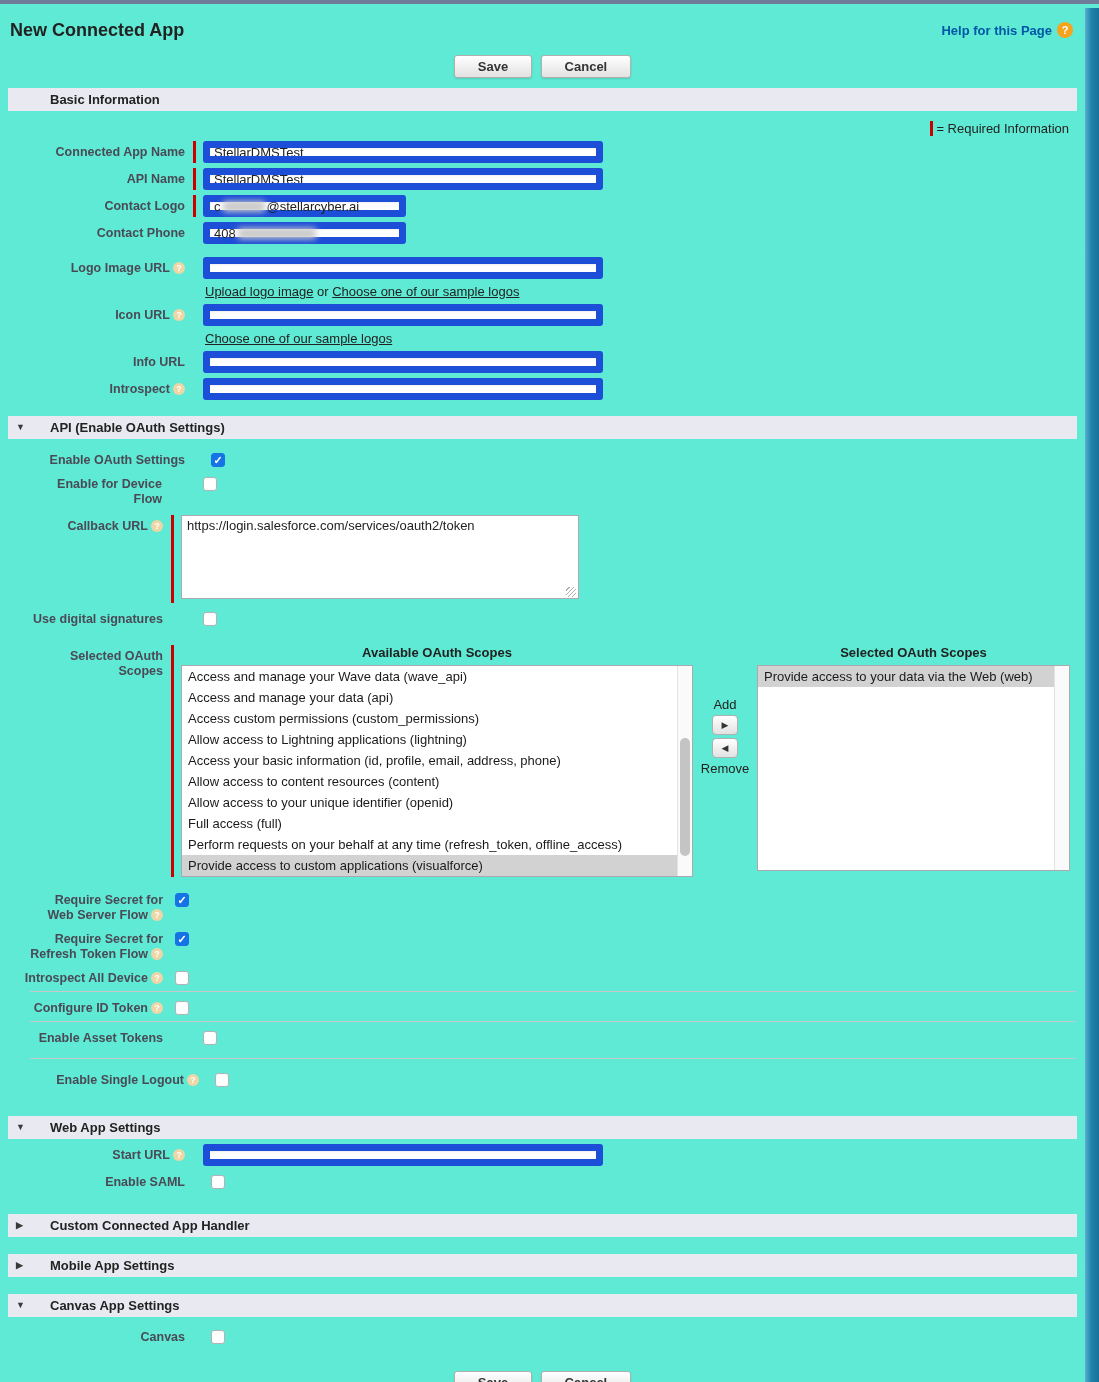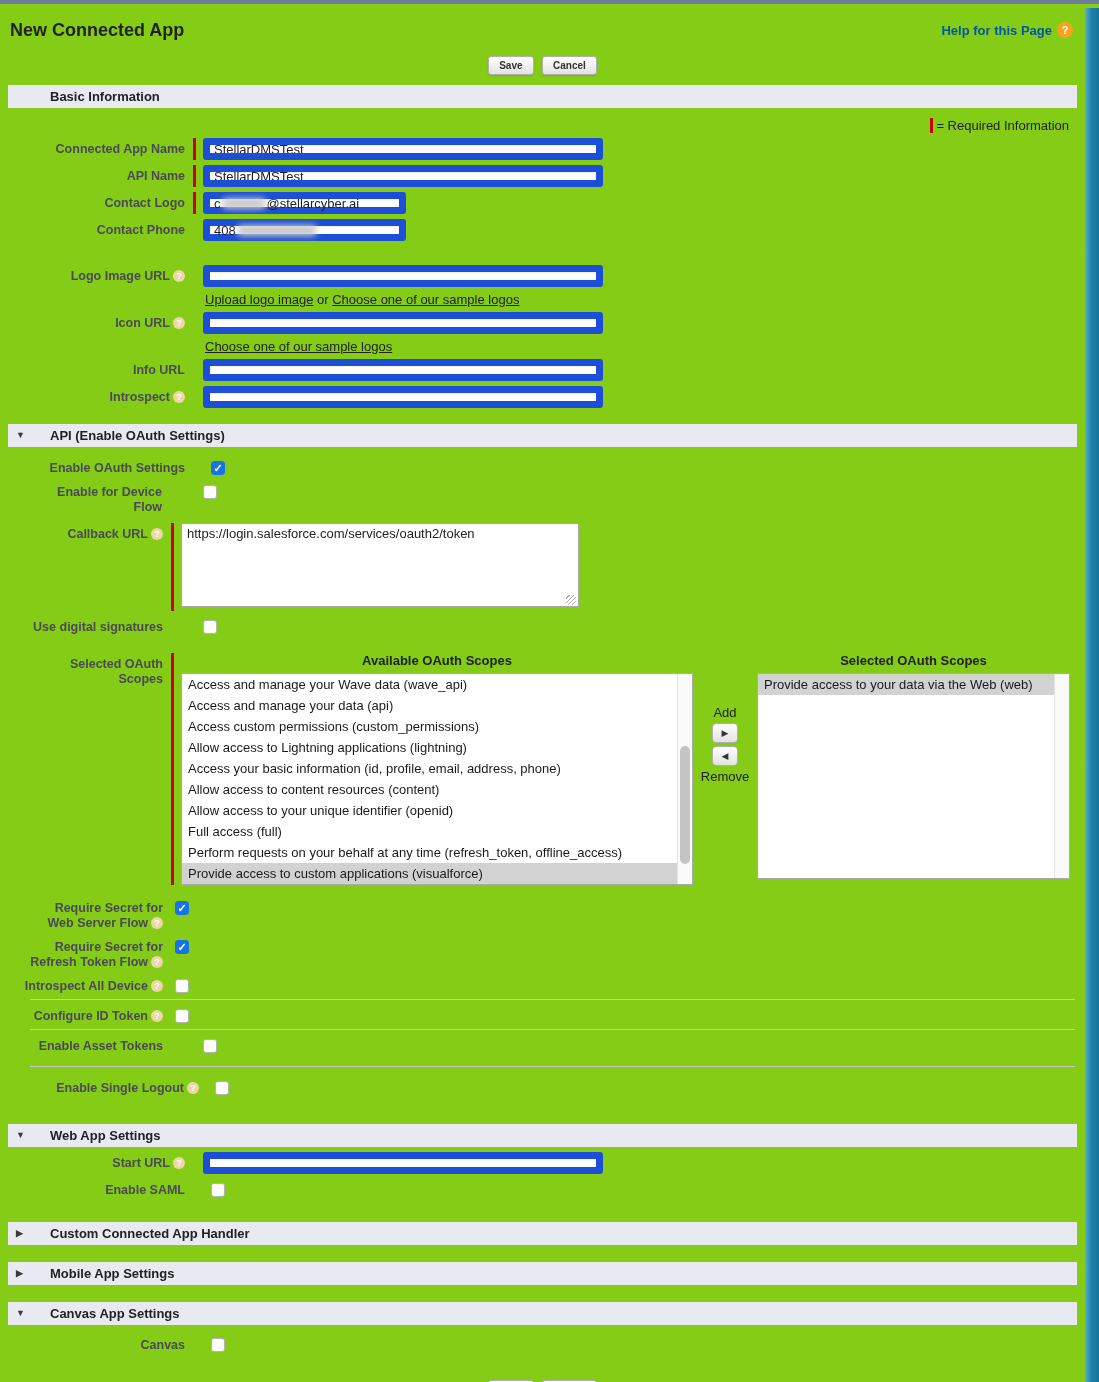--- a/index.html
+++ b/index.html
@@ -1,32 +1,32 @@
 <!DOCTYPE html>
 <html><head>
 <meta charset="utf-8">
 <style>
   * { box-sizing: border-box; }
   html,body { margin:0; padding:0; background:#fff; }
   body { font-family:"Liberation Sans", sans-serif; color:#333; }
-  .page { position:relative; width:1099px; height:1382px; background:#84cc16; overflow:hidden; }
+  .page { position:relative; width:1099px; height:1382px; background:#5eead4; overflow:hidden; }
   .topbar { position:absolute; top:0; left:0; right:0; height:4px; background:#6e7b99; z-index:5; }
   .edgebar { position:absolute; top:8px; right:0; bottom:0; width:14px;
              background:linear-gradient(to right,#5ab0d0 0%,#1f83ab 45%,#14719a 100%); z-index:5; }
   .content { position:absolute; top:4px; left:0; width:1085px; }
 
   .hdr { display:flex; justify-content:space-between; align-items:flex-start; padding:16px 12px 0 10px; }
   .title { font-size:18px; font-weight:bold; color:#222; }
   .helpwrap { display:flex; align-items:center; gap:5px; margin-top:2px; }
   .helplink { color:#0157a5; font-size:13px; font-weight:bold; text-decoration:none; cursor:pointer; }
   .helpq { width:16px; height:16px; border-radius:50%; background:#f5a41c; color:#fff; font-weight:bold;
            font-size:11px; display:inline-flex; align-items:center; justify-content:center; cursor:pointer; }
 
   .btnrow { text-align:center; margin-top:14px; }
-  .btn { display:inline-block; padding:3px 10px; font-size:10px; font-weight:bold; color:#333;
+  .btn { display:inline-block; padding:3px 23px; font-size:13px; font-weight:bold; color:#333;
          background:linear-gradient(#ffffff,#e2e2e2); border:1px solid #b0b0b0; border-radius:3px;
          margin:0 2px; box-shadow:0 1px 2px rgba(0,0,0,.12); cursor:pointer; }
 
   .sec { height:23px; background:#e9eaf1; margin:10px 8px 0 8px; display:flex; align-items:center;
          font-weight:bold; font-size:13px; color:#222; position:relative; padding-left:42px; }
   .tri { position:absolute; left:8px; top:6px; font-size:9px; color:#3a3a3a; cursor:pointer; }
 
   .legendrow { text-align:right; margin:10px 16px 2px 0; font-size:13px; color:#222; }
   .legbar { display:inline-block; width:3px; height:15px; background:#cc0000; vertical-align:-3px; margin-right:3px; }
 
@@ -138,21 +138,21 @@
 
     <div class="frow">
       <div class="lbl"><span class="t">Contact Phone</span></div>
       <div class="mid"></div>
       <div class="inp w-short fake">
         <span>408</span>
           <span class="blur" style="width:78px"></span>
       </div>
     </div>
 
-    <div class="frow" style="margin-top:24px">
+    <div class="frow" style="margin-top:13px">
       <div class="lbl"><span class="t">Logo Image URL</span><span class="helpdot">?</span></div>
       <div class="mid"></div>
       <input class="inp w-long" style="">
     </div>
     <div class="linkline">
       <a>Upload logo image</a>
       <span>or</span>
       <a>Choose one of our sample logos</a>
     </div>
 

